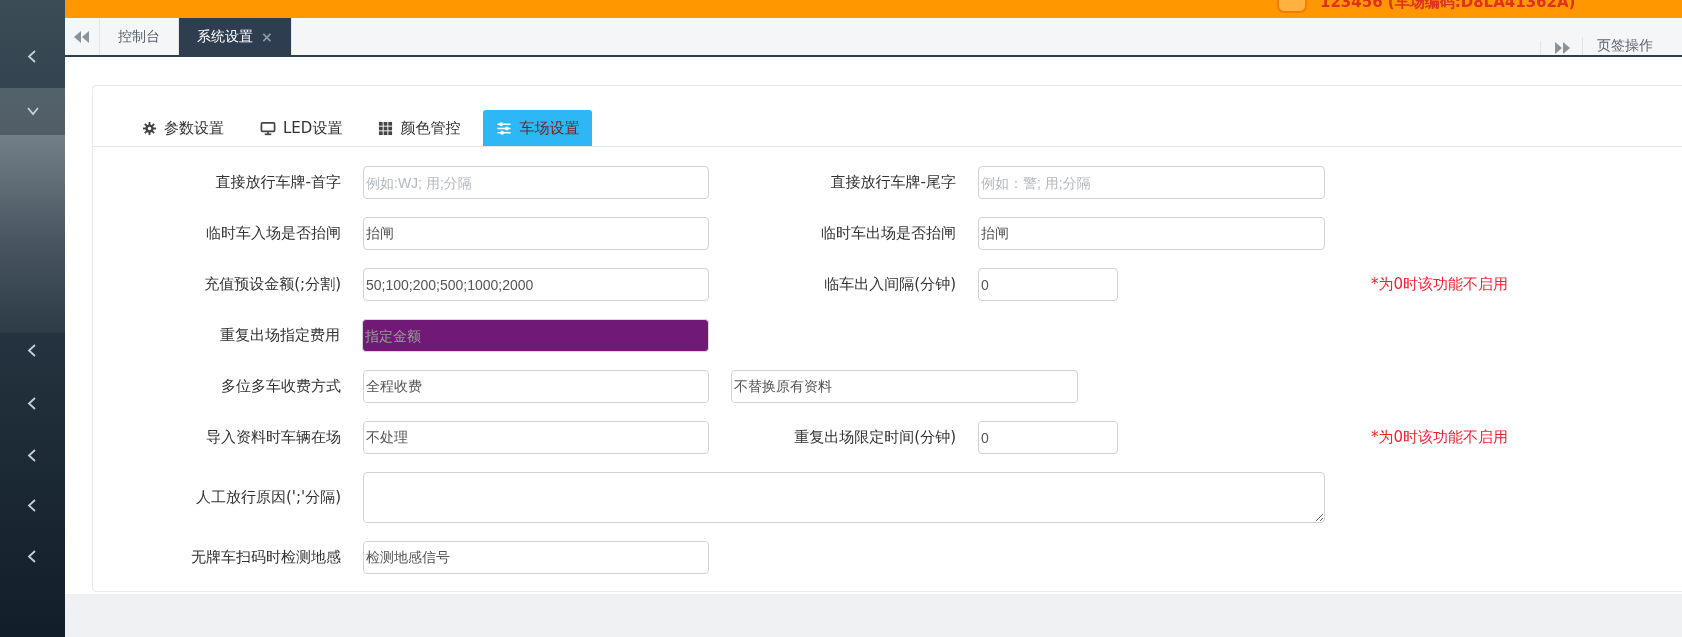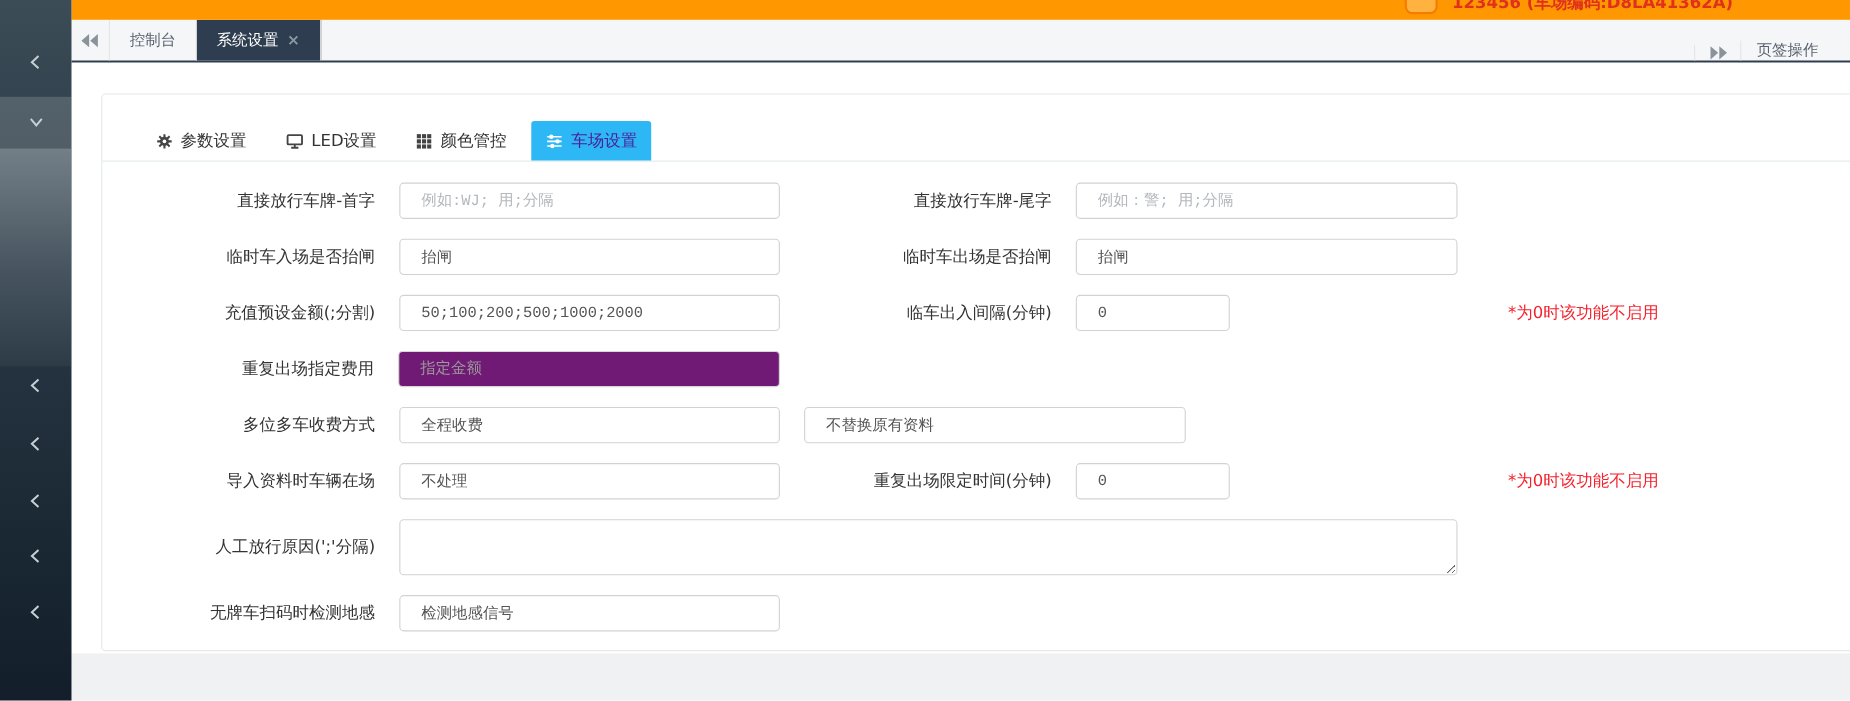--- a/index.html
+++ b/index.html
@@ -74,34 +74,34 @@
   
   .settings-tabs {
     display:flex; align-items:flex-end; padding-left:36px; height:61px;
     border-bottom:1px solid #e2e8ec;
   }
   .st-tab {
     height:36px; display:flex; align-items:center; gap:7px;
     padding:0 13px; margin-right:10px; font-size:15px; color:#333;
     cursor:pointer; border-radius:3px 3px 0 0; white-space:nowrap;
   }
-  .st-tab.active { background:#2db7f5; color:#4c1d95; }
+  .st-tab.active { background:#2db7f5; color:#7f1d1d; }
   .st-tab svg { flex:0 0 auto; }
 
   
   .form { padding-top:19px; }
   .f-row { display:flex; align-items:center; margin-bottom:18px; height:33px; }
   .f-row.tall { height:51px; }
   .f-label { width:248px; text-align:right; font-size:15px; color:#333; flex:0 0 auto; white-space:nowrap; }
   .f-label.r { width:247px; }
   .f-input {
     margin-left:22px; width:346px; height:33px; flex:0 0 auto;
-    border:1px solid #d2d2d2; border-radius:4px; padding:0 19px;
+    border:1px solid #d2d2d2; border-radius:4px; padding:0 2px;
     font-size:14px; color:#555; background:#fff; outline:none;
-    font-family:Liberation Mono, monospace;
+    font-family:Liberation Sans, sans-serif;
   }
   .f-input.r { width:347px; }
   .f-input.narrow { width:140px; }
   .f-input::placeholder { color:#b4b8bc; opacity:1; }
   .f-input:disabled { background:#701a75; border-color:#d8d8d8; color:#9a9a9a; }
   .f-input:disabled::placeholder { color:#9a9a9a; }
   .f-note { margin-left:253px; color:#f5222d; font-size:15px; white-space:nowrap; flex:0 0 auto; }
   .f-textarea {
     margin-left:22px; width:962px; height:51px; resize:both;
     border:1px solid #d2d2d2; border-radius:4px; padding:6px 12px;

